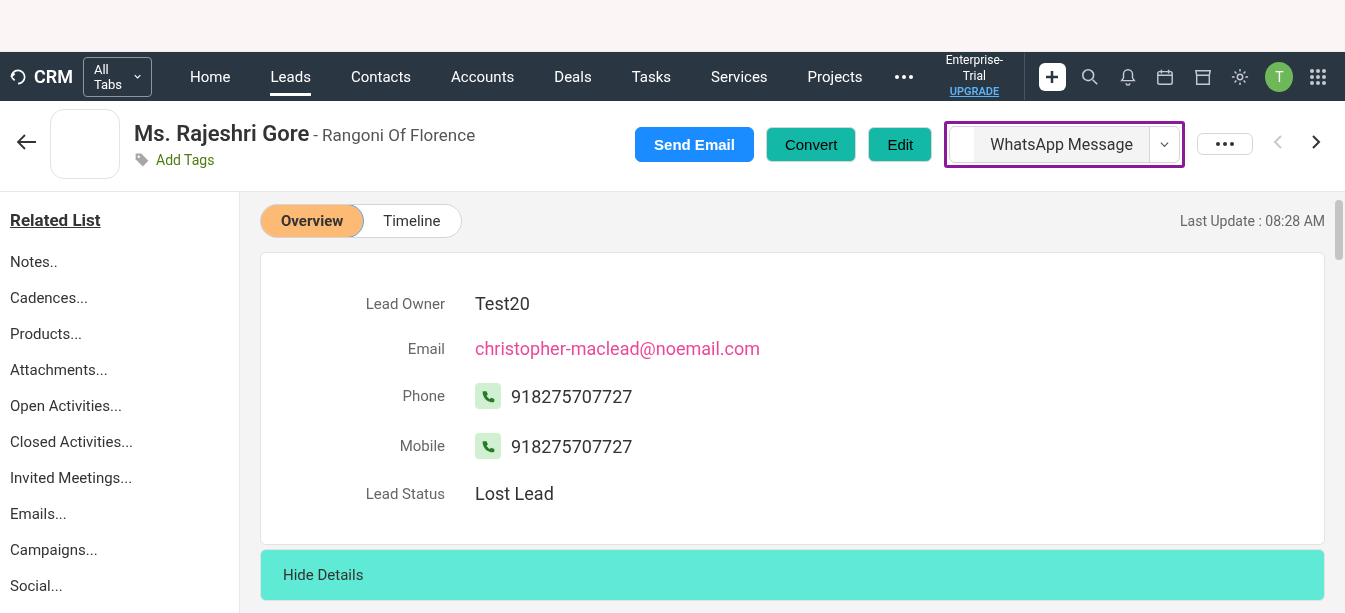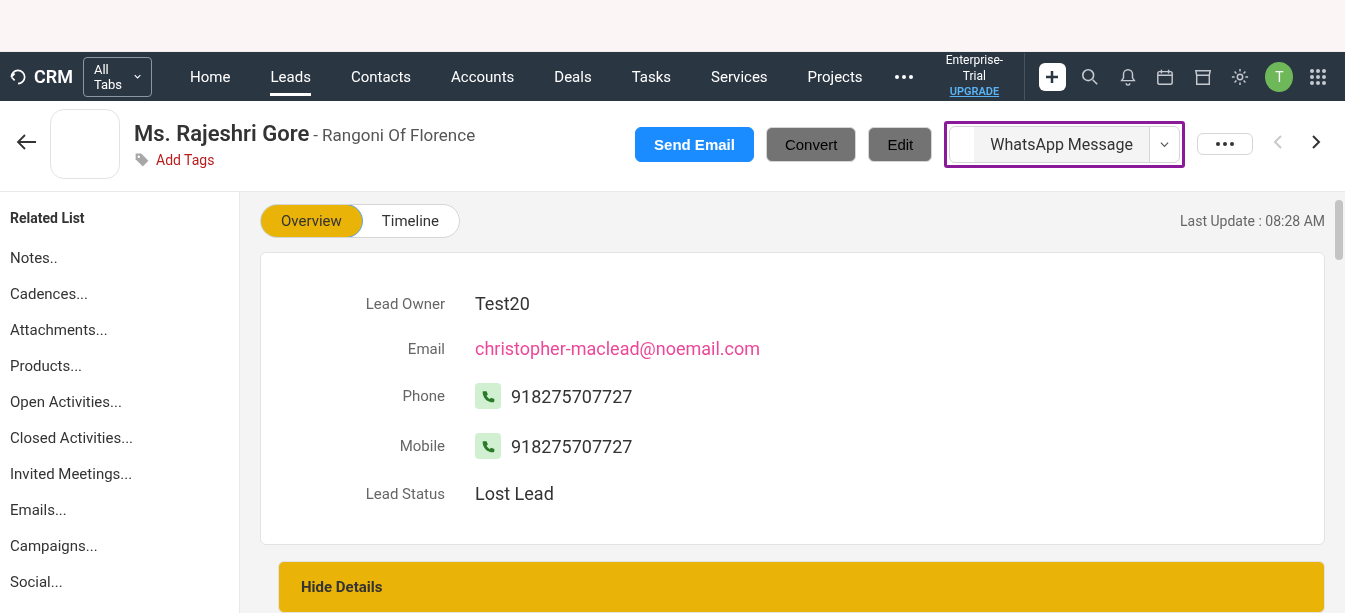--- a/index.html
+++ b/index.html
@@ -26,53 +26,53 @@
   .apps-grid-inner { display: grid; grid-template-columns: repeat(3, 4px); grid-template-rows: repeat(3, 4px); gap: 2px; }
   .apps-grid-inner span { background: #c5c9d0; border-radius: 50%; }
   
   
   .header-row { padding: 8px 16px 12px; display: flex; align-items: center; border-bottom: 1px solid #e8e8e8; }
   .back-arrow { margin-right: 12px; cursor: pointer; color: #333; }
   .profile-pic { width: 70px; height: 70px; border-radius: 14px; border: 1px solid #e3e3e3; background: #fff; }
   .header-title { margin-left: 14px; }
   .lead-name { font-size: 22px; font-weight: 600; }
   .company { font-weight: 400; font-size: 17px; color: #555; }
-  .tag-row { display: flex; align-items: center; gap: 6px; margin-top: 6px; color: #b91c1c; font-size: 14px; cursor: pointer; }
+  .tag-row { display: flex; align-items: center; gap: 6px; margin-top: 6px; color: #4d7c0f; font-size: 14px; cursor: pointer; }
   .header-actions { margin-left: auto; display: flex; align-items: center; gap: 12px; }
-  .btn { padding: 8px 18px; border-radius: 6px; font-size: 15px; cursor: pointer; border: 1px solid #d6d6d6; background: #737373; }
+  .btn { padding: 8px 18px; border-radius: 6px; font-size: 15px; cursor: pointer; border: 1px solid #d6d6d6; background: #14b8a6; }
   .btn-primary { background: #1a8cff; border-color: #1a8cff; color: #fff; font-weight: 600; }
   .btn-split { display: flex; border: 1px solid #d6d6d6; border-radius: 6px; overflow: hidden; padding-left: 24px; }
   .btn-split .main { padding: 8px 16px; cursor: pointer; }
   .btn-split .caret { padding: 8px 10px; border-left: 1px solid #d6d6d6; cursor: pointer; display: flex; align-items: center; }
   .highlight-box { border: 3px solid #8b1a9b; border-radius: 3px; padding: 2px; }
   .more-btn { padding: 8px 18px; border: 1px solid #d6d6d6; border-radius: 6px; cursor: pointer; display: flex; align-items: center; }
   .nav-arrow { color: #b0b0b0; padding: 0 8px; cursor: pointer; }
   .nav-arrow.dark { color: #333; }
 
   
   .content { display: flex; }
   .sidebar { width: 240px; padding: 18px 10px 10px; border-right: 1px solid #e8e8e8; }
-  .sidebar-title { font-size: 14px; font-weight: 700; margin-bottom: 14px; }
+  .sidebar-title { font-size: 17px; font-weight: 700; margin-bottom: 14px; text-decoration: underline; }
   .sidebar-item { font-size: 15px; padding: 9px 0; cursor: pointer; color: #333; }
   
   .main { flex: 1; background: #f4f4f4; padding: 12px 20px; position: relative; }
   .tabs-row { display: flex; align-items: center; margin-bottom: 14px; }
   .pill-tabs { display: flex; border: 1px solid #d6d6d6; border-radius: 20px; overflow: hidden; background: #fff; }
   .pill-tab { padding: 7px 20px; font-size: 15px; cursor: pointer; }
-  .pill-tab.active { background: #eab308; border: 1px solid #5aa6f0; border-radius: 20px; font-weight: 400; margin: -1px; text-align: right; }
+  .pill-tab.active { background: #fdba74; border: 1px solid #5aa6f0; border-radius: 20px; font-weight: 700; margin: -1px; text-align: right; }
   .last-update { margin-left: auto; font-size: 14px; color: #666; }
   
-  .card { background: #fff; border: 1px solid #e3e3e3; border-radius: 6px; padding: 28px 24px; margin-bottom: 16px; }
+  .card { background: #fff; border: 1px solid #e3e3e3; border-radius: 6px; padding: 28px 24px; margin-bottom: 4px; }
   .field-row { display: flex; align-items: center; padding: 12px 0; }
   .field-label { width: 190px; text-align: right; padding-right: 30px; color: #666; font-size: 15px; }
   .field-value { font-size: 18px; display: flex; align-items: center; gap: 10px; }
   .email-link { color: #ec4899; text-align: center; }
   .phone-icon { width: 26px; height: 26px; background: #d1f0d1; border-radius: 4px; display: flex; align-items: center; justify-content: center; color: #2a7a2a; }
   
-  .section-card { background: #eab308; border: 1px solid #e3e3e3; border-radius: 6px; padding: 16px 22px; margin-bottom: 12px; font-weight: 700; font-size: 15px; cursor: pointer; margin-left: 18px; }
+  .section-card { background: #5eead4; border: 1px solid #e3e3e3; border-radius: 6px; padding: 16px 22px; margin-bottom: 12px; font-weight: 400; font-size: 15px; cursor: pointer; }
   
   .scrollbar-track { position: absolute; right: 2px; top: 8px; bottom: 8px; width: 8px; }
   .scrollbar-thumb { position: absolute; top: 0; width: 8px; height: 60px; background: #c4c4c4; border-radius: 4px; }
 
 </style>
 </head>
 <body>
 
 <div class="top-fade"></div>
 
@@ -230,22 +230,22 @@
         </svg>
     </div>
   </div>
 </div>
 
 <div class="content">
   <div class="sidebar">
     <div class="sidebar-title">Related List</div>
     <div class="sidebar-item">Notes..</div>
     <div class="sidebar-item">Cadences...</div>
+    <div class="sidebar-item">Products...</div>
     <div class="sidebar-item">Attachments...</div>
-    <div class="sidebar-item">Products...</div>
     <div class="sidebar-item">Open Activities...</div>
     <div class="sidebar-item">Closed Activities...</div>
     <div class="sidebar-item">Invited Meetings...</div>
     <div class="sidebar-item">Emails...</div>
     <div class="sidebar-item">Campaigns...</div>
     <div class="sidebar-item">Social...</div>
   </div>
 
   <div class="main">
     <div class="tabs-row">

